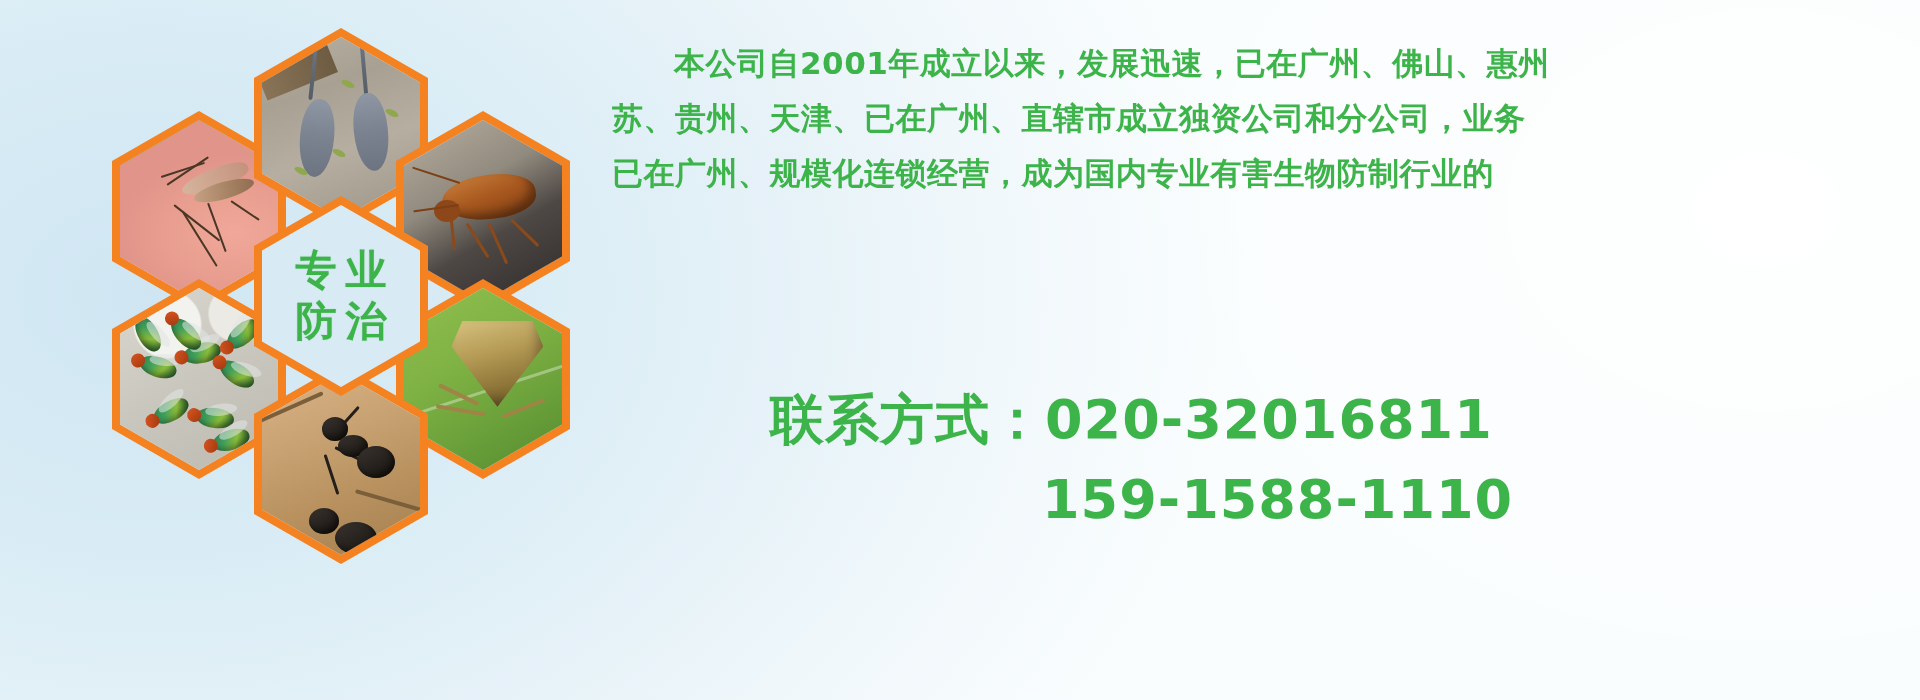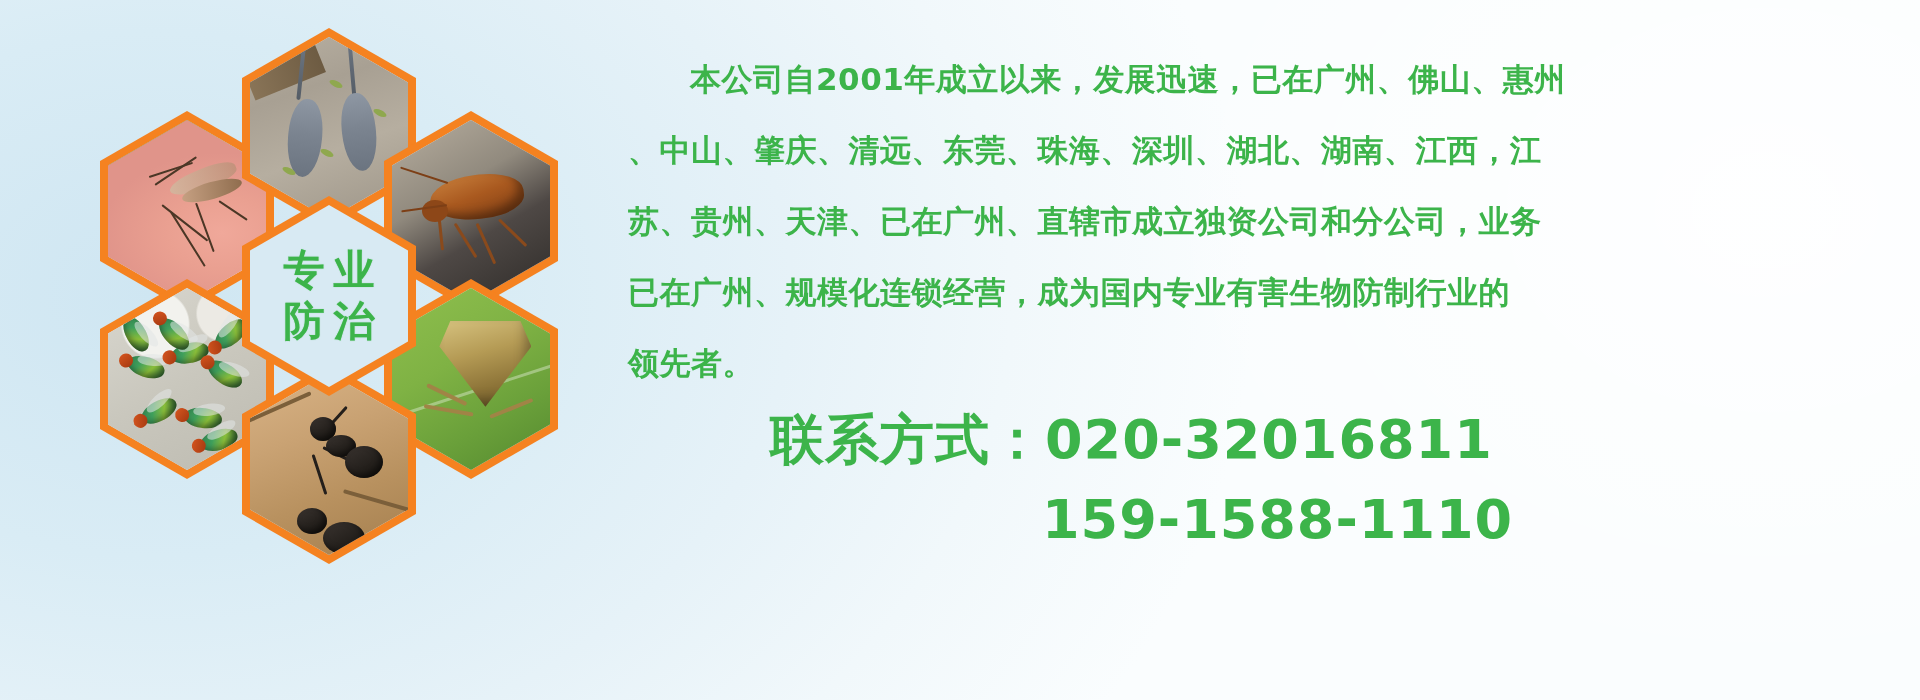--- a/index.html
+++ b/index.html
@@ -15,21 +15,21 @@
       linear-gradient(115deg,#c9e3f0 0%,#dceef6 28%,#edf6fa 55%,#f8fcfe 78%,#ffffff 100%);
     overflow:hidden;
   }
   
   #banner:after{
     content:"";position:absolute;inset:0;pointer-events:none;
     background:radial-gradient(ellipse 900px 700px at 92% 30%, rgba(255,255,255,.85) 0%, rgba(255,255,255,0) 70%);
   }
 
   
-  .comb{position:absolute;left:78px;top:0;width:520px;height:585px;z-index:3;}
+  .comb{position:absolute;left:90px;top:0;width:520px;height:585px;z-index:3;}
   .hex{
     position:absolute;width:174px;height:200px;
     clip-path:polygon(50% 0%,100% 25%,100% 75%,50% 100%,0% 75%,0% 25%);
     background:#f58220;
     display:flex;align-items:center;justify-content:center;
   }
   .hex .inner{
     width:158px;height:182px;
     clip-path:polygon(50% 0%,100% 25%,100% 75%,50% 100%,0% 75%,0% 25%);
     overflow:hidden;position:relative;
@@ -135,26 +135,26 @@
     background:linear-gradient(150deg,#3a3430,#16130f);box-shadow:inset -3px -3px 6px rgba(0,0,0,.5);}
   .art-ant .aleg{position:absolute;background:#241f1b;height:3px;border-radius:2px;transform-origin:left center;}
   .art-ant .twig{position:absolute;height:4px;border-radius:3px;background:#7b5f3a;}
 
   
   .copy{
     position:absolute;left:612px;top:36px;width:1268px;z-index:4;
   }
   .para{
     color:#3cb44a;font-size:31px;line-height:55px;font-weight:bold;
-    letter-spacing:.5px;text-align:justify;margin:16px;
+    letter-spacing:.5px;text-align:justify;margin:0;
   }
   .para .indent{display:inline-block;width:62px;}
 
   .contact{
-    position:absolute;left:770px;top:400px;z-index:4;color:#3cb44a;font-weight:bold;
+    position:absolute;left:770px;top:380px;z-index:4;color:#3cb44a;font-weight:bold;
   }
   .contact .line1{font-size:54px;line-height:80px;letter-spacing:1px;white-space:nowrap;}
   .contact .line2{font-size:54px;line-height:80px;letter-spacing:1px;white-space:nowrap;
     padding-left:272px;text-align:right;}
 </style>
 </head>
 <body>
 
 <div id="banner">
 
@@ -254,24 +254,22 @@
           <div class="abody" style="left:60%;top:40%;width:38px;height:32px;"></div>
           <div class="abody" style="left:30%;top:74%;width:30px;height:26px;"></div>
           <div class="abody" style="left:46%;top:82%;width:42px;height:32px;"></div>
         </div>
       </div>
     </div>
   </div>
 
   <div class="copy">
     <p class="para"><span class="indent"></span><span>本公司自2001年成立以来，发展迅速，已在广州、佛山、惠州</span></p>
-    <p class="para">、中山、肇庆、清远、东莞、珠海、深圳、湖北、湖南、江西，江</p>
     <p class="para">苏、贵州、天津、已在广州、直辖市成立独资公司和分公司，业务</p>
     <p class="para">已在广州、规模化连锁经营，成为国内专业有害生物防制行业的</p>
-    <p class="para">领先者。</p>
   </div>
 
   <div class="contact">
     <div class="line1">联系方式：020-32016811</div>
     <div class="line2">159-1588-1110</div>
   </div>
 
 </div>
 
 </body></html>

